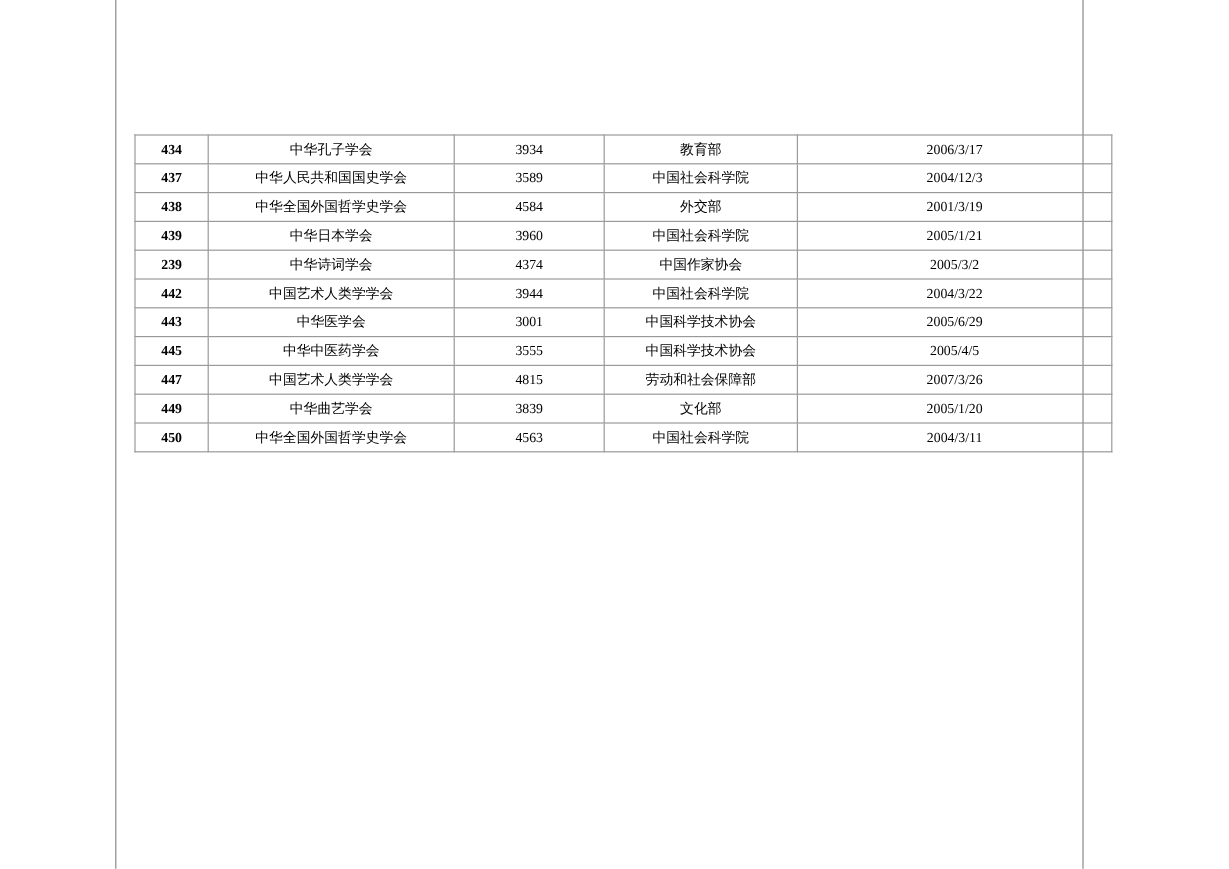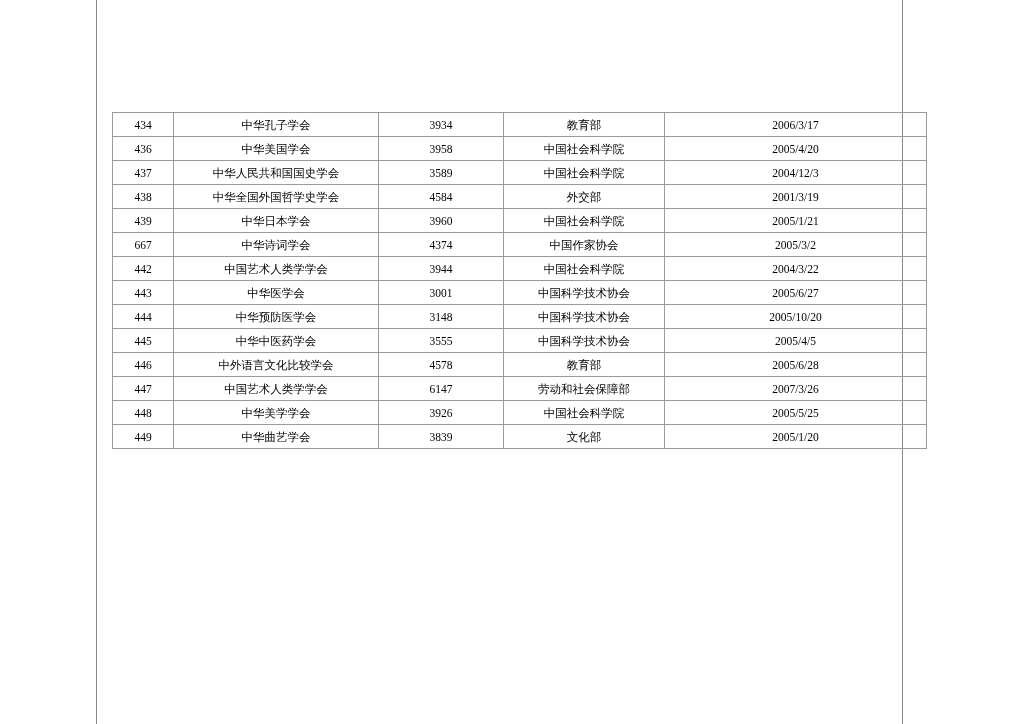--- a/index.html
+++ b/index.html
@@ -50,48 +50,41 @@
     height: 23px;
     padding: 0 2px;
     text-align: center;
     vertical-align: middle;
     font-size: 11.5px;
     color: #000000;
     line-height: 14px;
     white-space: nowrap;
     overflow: hidden;
   }
-  td.c-index { width: 56px; }
+  td.c-index { width: 56px; font-weight: bold; }
   td.c-name  { width: 200px; }
   td.c-code  { width: 120px; }
   td.c-org   { width: 156px; margin-top: 20px; }
   td.c-date  { width: 257px; }
 </style>
 </head>
 <body>
 
 <div class="page">
   <div class="page-frame"></div>
 
   <div class="table-wrap">
     <table class="doc-table">
       <tbody>
           <tr>
             <td class="c-index">434</td>
             <td class="c-name">中华孔子学会</td>
             <td class="c-code">3934</td>
             <td class="c-org">教育部</td>
             <td class="c-date">2006/3/17</td>
-          </tr>
-          <tr>
-            <td class="c-index">436</td>
-            <td class="c-name">中华美国学会</td>
-            <td class="c-code">3958</td>
-            <td class="c-org">中国社会科学院</td>
-            <td class="c-date">2005/4/20</td>
           </tr>
           <tr>
             <td class="c-index">437</td>
             <td class="c-name">中华人民共和国国史学会</td>
             <td class="c-code">3589</td>
             <td class="c-org">中国社会科学院</td>
             <td class="c-date">2004/12/3</td>
           </tr>
           <tr>
             <td class="c-index">438</td>
@@ -101,78 +94,64 @@
             <td class="c-date">2001/3/19</td>
           </tr>
           <tr>
             <td class="c-index">439</td>
             <td class="c-name">中华日本学会</td>
             <td class="c-code">3960</td>
             <td class="c-org">中国社会科学院</td>
             <td class="c-date">2005/1/21</td>
           </tr>
           <tr>
-            <td class="c-index">667</td>
+            <td class="c-index">239</td>
             <td class="c-name">中华诗词学会</td>
             <td class="c-code">4374</td>
             <td class="c-org">中国作家协会</td>
             <td class="c-date">2005/3/2</td>
           </tr>
           <tr>
             <td class="c-index">442</td>
             <td class="c-name">中国艺术人类学学会</td>
             <td class="c-code">3944</td>
             <td class="c-org">中国社会科学院</td>
             <td class="c-date">2004/3/22</td>
           </tr>
           <tr>
             <td class="c-index">443</td>
             <td class="c-name">中华医学会</td>
             <td class="c-code">3001</td>
             <td class="c-org">中国科学技术协会</td>
-            <td class="c-date">2005/6/27</td>
-          </tr>
-          <tr>
-            <td class="c-index">444</td>
-            <td class="c-name">中华预防医学会</td>
-            <td class="c-code">3148</td>
-            <td class="c-org">中国科学技术协会</td>
-            <td class="c-date">2005/10/20</td>
+            <td class="c-date">2005/6/29</td>
           </tr>
           <tr>
             <td class="c-index">445</td>
             <td class="c-name">中华中医药学会</td>
             <td class="c-code">3555</td>
             <td class="c-org">中国科学技术协会</td>
             <td class="c-date">2005/4/5</td>
           </tr>
           <tr>
-            <td class="c-index">446</td>
-            <td class="c-name">中外语言文化比较学会</td>
-            <td class="c-code">4578</td>
-            <td class="c-org">教育部</td>
-            <td class="c-date">2005/6/28</td>
-          </tr>
-          <tr>
             <td class="c-index">447</td>
             <td class="c-name">中国艺术人类学学会</td>
-            <td class="c-code">6147</td>
+            <td class="c-code">4815</td>
             <td class="c-org">劳动和社会保障部</td>
             <td class="c-date">2007/3/26</td>
-          </tr>
-          <tr>
-            <td class="c-index">448</td>
-            <td class="c-name">中华美学学会</td>
-            <td class="c-code">3926</td>
-            <td class="c-org">中国社会科学院</td>
-            <td class="c-date">2005/5/25</td>
           </tr>
           <tr>
             <td class="c-index">449</td>
             <td class="c-name">中华曲艺学会</td>
             <td class="c-code">3839</td>
             <td class="c-org">文化部</td>
             <td class="c-date">2005/1/20</td>
           </tr>
+          <tr>
+            <td class="c-index">450</td>
+            <td class="c-name">中华全国外国哲学史学会</td>
+            <td class="c-code">4563</td>
+            <td class="c-org">中国社会科学院</td>
+            <td class="c-date">2004/3/11</td>
+          </tr>
         </tbody>
     </table>
   </div>
 </div>
 
 </body></html>

